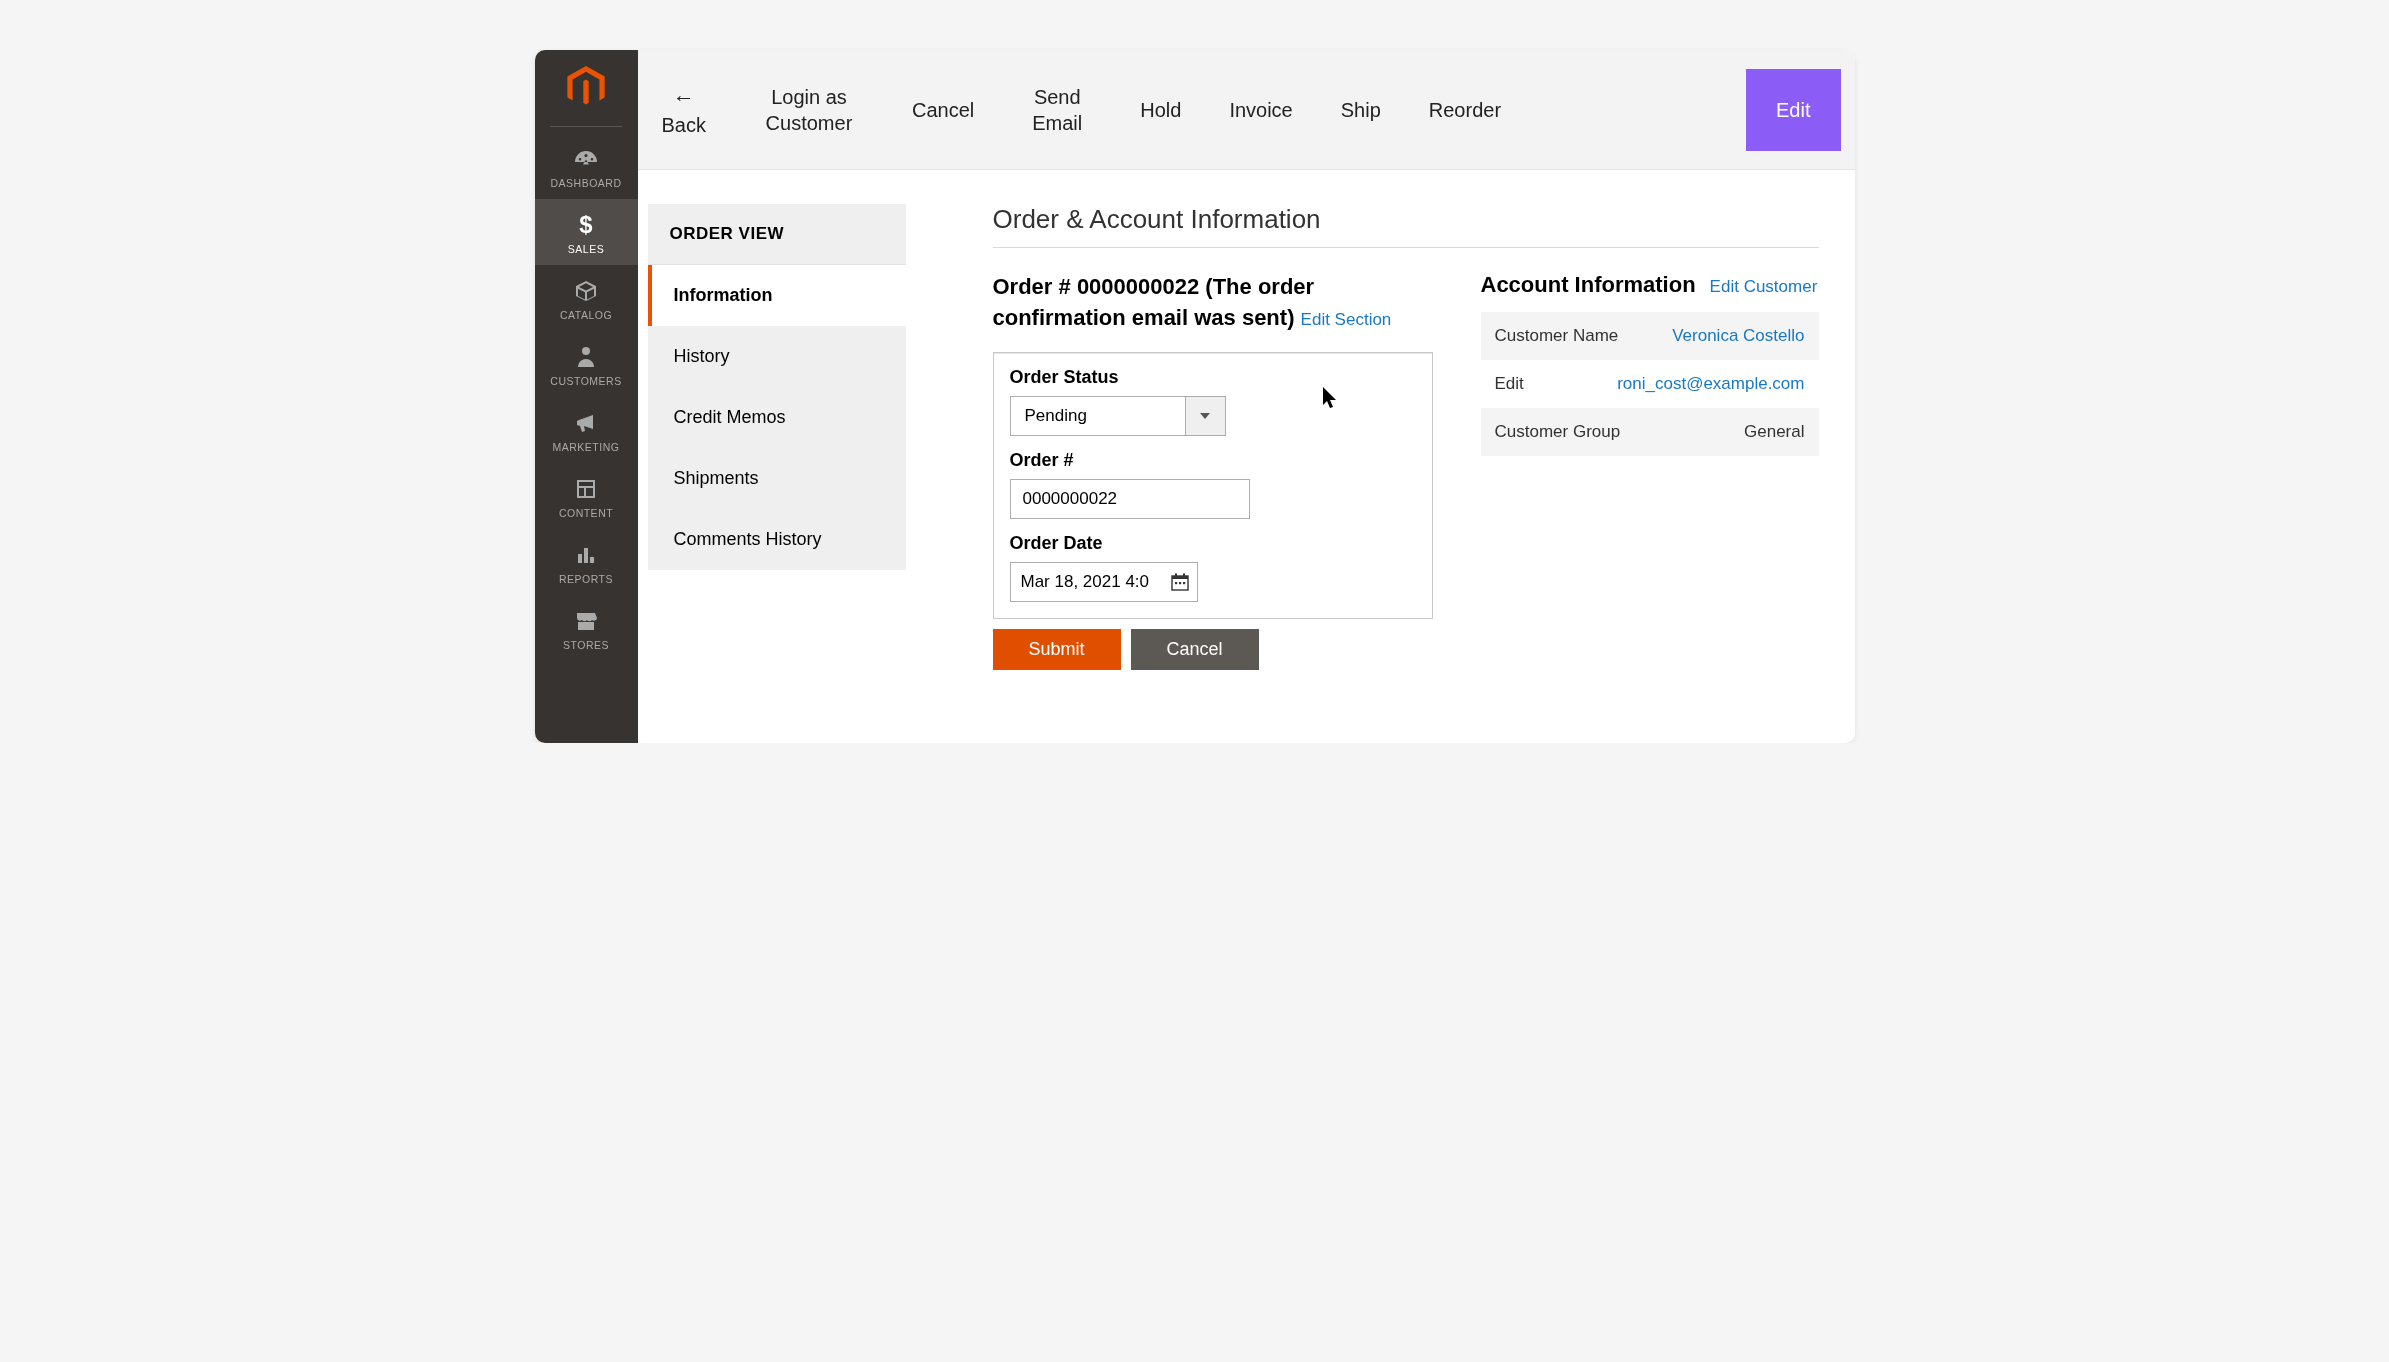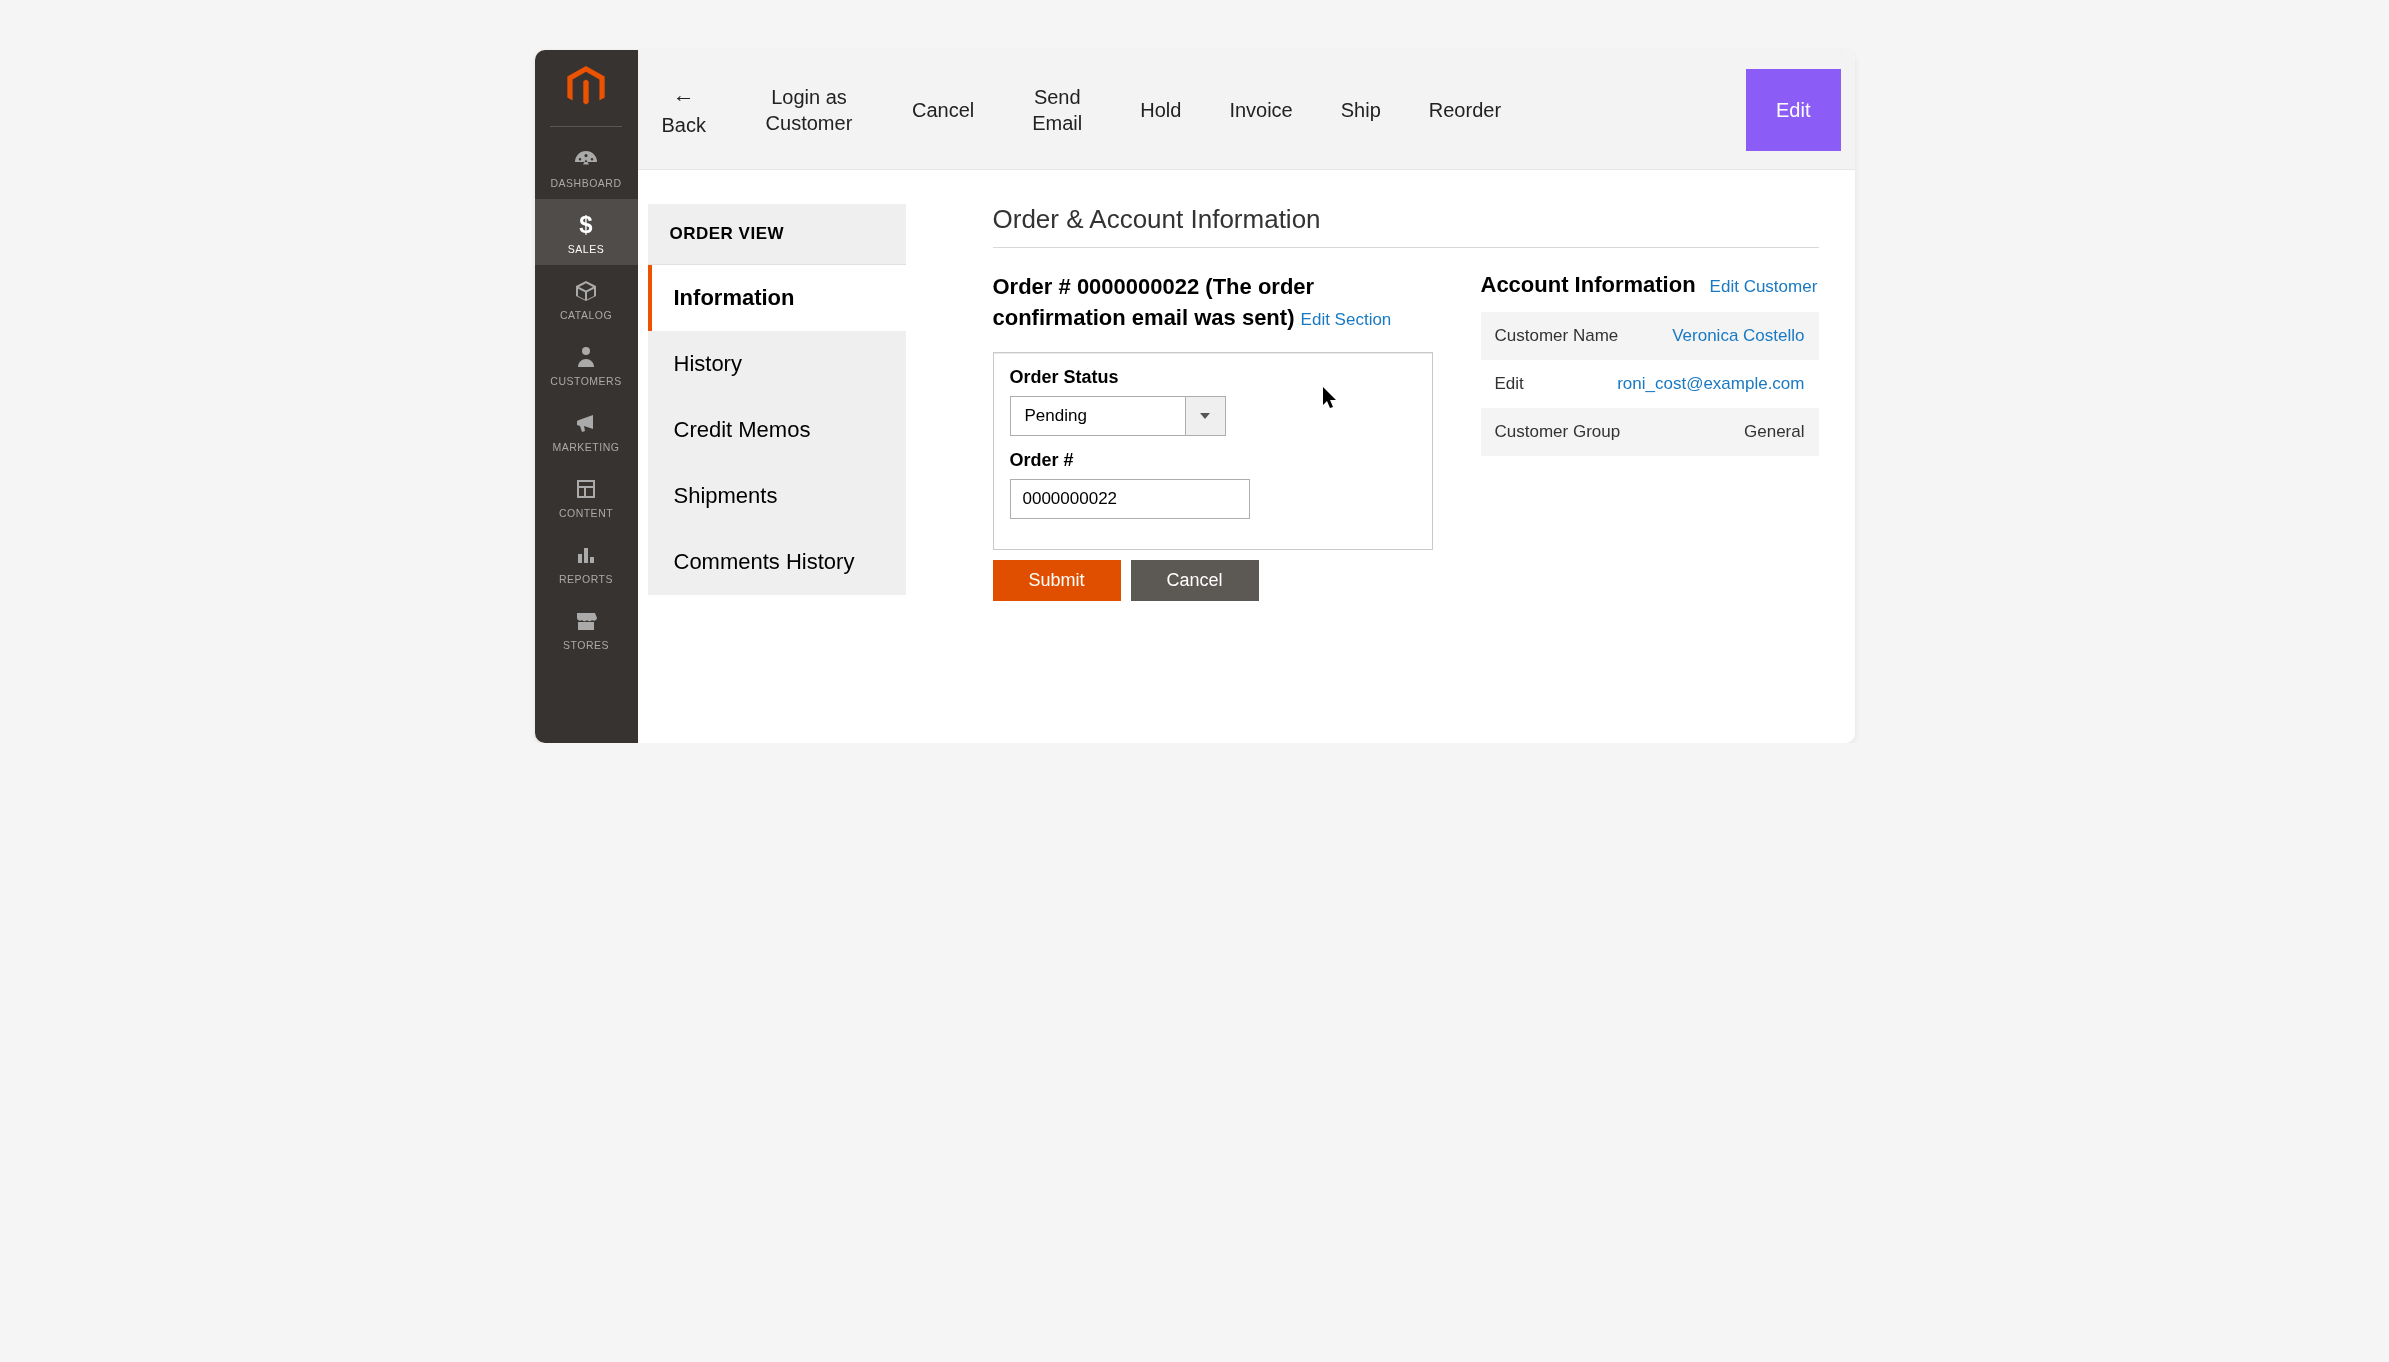--- a/index.html
+++ b/index.html
@@ -84,21 +84,21 @@
 
 .content-row { display:flex; flex:1; padding:34px 0 0 10px; overflow:hidden;gap:47px; }
 
 
 .ov-panel { width:258px; background:#efefef; align-self:flex-start; }
 .ov-head {
   font-size:17px; font-weight:700; padding:20px 22px; letter-spacing:0.5px;
   border-bottom:1px solid #e1e1e1;
 }
 .ov-item {
-  font-size:22px; padding:20px 22px; cursor:pointer;
+  font-size:18px; padding:20px 22px; cursor:pointer;
   border-left:4px solid transparent;
 }
 .ov-item.active {
   background:#fff; border-left-color:#eb5202; font-weight:600;
 }
 
 
 .content { flex:1; padding:0 36px 0 40px; position:relative; }
 .section-title {
   font-size:26px; font-weight:400; color:#333;
@@ -321,20 +321,37 @@
                       </svg>
                   </div>
                 </div>
               </div>
 
               <div class="field">
                 <label class="field-label">Order #</label>
                 <input class="text-input" value="0000000022" style="">
               </div>
 
+              <div class="field" style="margin-bottom:0;">
+                <label class="field-label">Order Date</label>
+                <div class="date-wrap">
+                  <div class="dt-text">Mar 18, 2021 4:0</div>
+                  <div class="dt-icon">
+                    <svg width="18" height="18" viewBox="0 0 18 18">
+                        <rect x="1" y="3" width="16" height="14" fill="none" stroke="#333" stroke-width="1.4"></rect>
+                        <rect x="1" y="3" width="16" height="3" fill="#333"></rect>
+                        <rect x="4" y="0.5" width="2" height="4" fill="#333"></rect>
+                        <rect x="12" y="0.5" width="2" height="4" fill="#333"></rect>
+                        <rect x="4" y="9" width="2.2" height="2.2" fill="#333"></rect>
+                        <rect x="8" y="9" width="2.2" height="2.2" fill="#333"></rect>
+                        <rect x="12" y="9" width="2.2" height="2.2" fill="#333"></rect>
+                      </svg>
+                  </div>
+                </div>
+              </div>
             </div>
 
             <div class="btn-row">
               <button class="btn btn-primary"><span>Submit</span></button>
               <button class="btn btn-secondary"><span>Cancel</span></button>
             </div>
           </div>
 
           <div class="col-right">
             <div class="acct-head">

